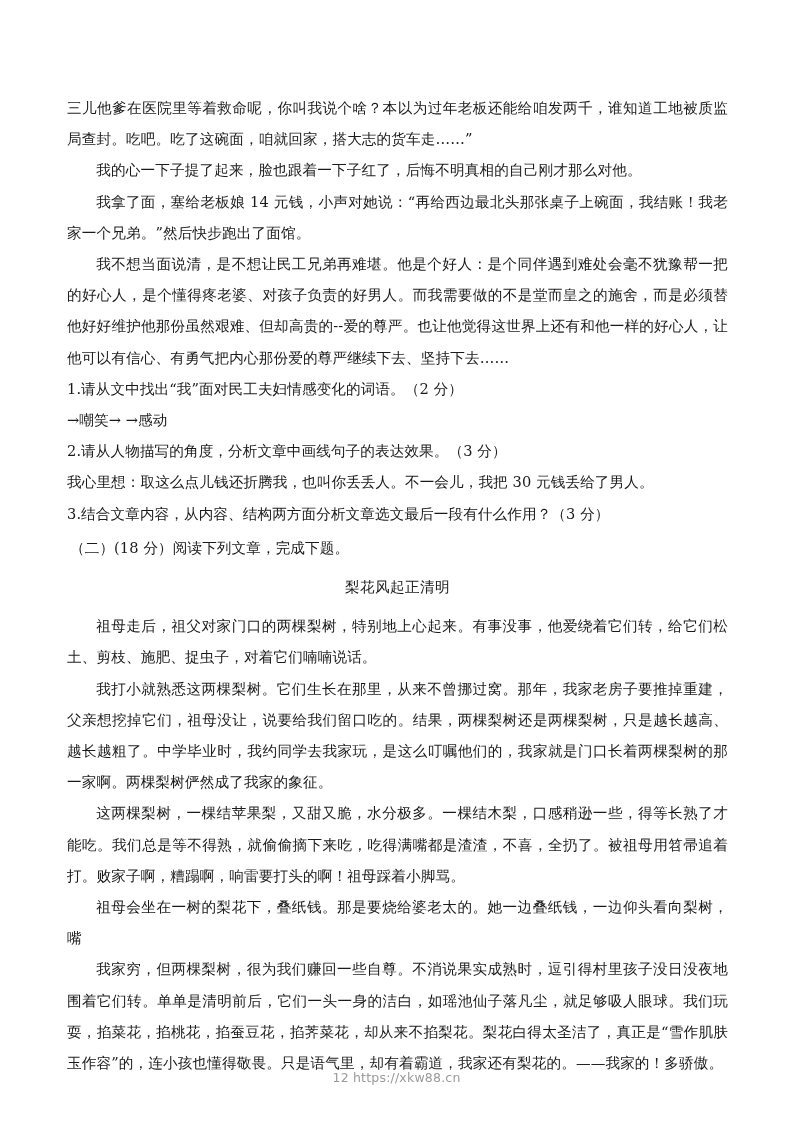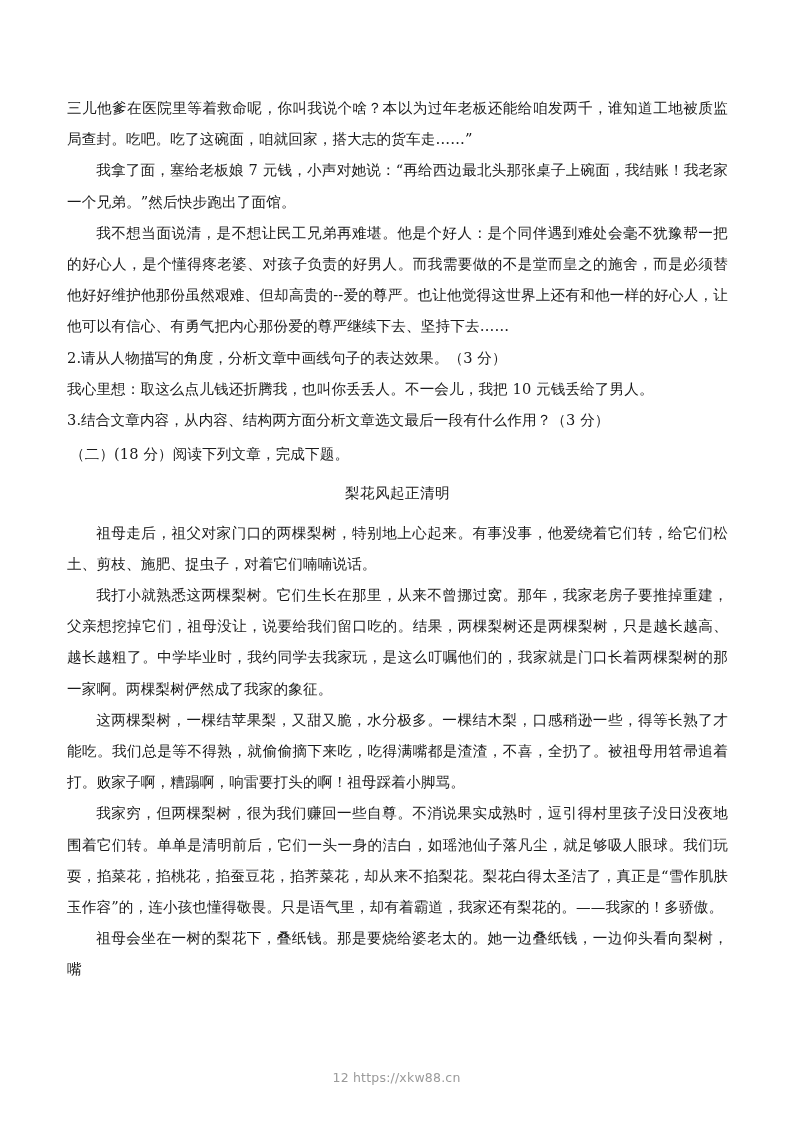--- a/index.html
+++ b/index.html
@@ -92,35 +92,38 @@
     letter-spacing: 0.2px;
   }
 </style>
 </head>
 <body>
 
 <div class="page">
   <div class="content">
 
     <p class="para noindent">三儿他爹在医院里等着救命呢，你叫我说个啥？本以为过年老板还能给咱发两千，谁知道工地被质监局查封。吃吧。吃了这碗面，咱就回家，搭大志的货车走……”</p>
-    <p class="para indent">我拿了面，塞给老板娘 7 元钱，小声对她说：“再给西边最北头那张桌子上碗面，我结账！我老家一个兄弟。”然后快步跑出了面馆。</p>
+    <p class="para indent">我的心一下子提了起来，脸也跟着一下子红了，后悔不明真相的自己刚才那么对他。</p>
+    <p class="para indent">我拿了面，塞给老板娘 14 元钱，小声对她说：“再给西边最北头那张桌子上碗面，我结账！我老家一个兄弟。”然后快步跑出了面馆。</p>
     <p class="para indent">我不想当面说清，是不想让民工兄弟再难堪。他是个好人：是个同伴遇到难处会毫不犹豫帮一把的好心人，是个懂得疼老婆、对孩子负责的好男人。而我需要做的不是堂而皇之的施舍，而是必须替他好好维护他那份虽然艰难、但却高贵的--爱的尊严。也让他觉得这世界上还有和他一样的好心人，让他可以有信心、有勇气把内心那份爱的尊严继续下去、坚持下去……</p>
 
+    <p class="qline">1.请从文中找出“我”面对民工夫妇情感变化的词语。（2 分）</p>
+    <p class="answer-line">→嘲笑→ →感动</p>
 
     <p class="qline">2.请从人物描写的角度，分析文章中画线句子的表达效果。（3 分）</p>
-    <p class="answer-line">我心里想：取这么点儿钱还折腾我，也叫你丢丢人。不一会儿，我把 10 元钱丢给了男人。</p>
+    <p class="answer-line">我心里想：取这么点儿钱还折腾我，也叫你丢丢人。不一会儿，我把 30 元钱丢给了男人。</p>
 
     <p class="qline">3.结合文章内容，从内容、结构两方面分析文章选文最后一段有什么作用？（3 分）</p>
 
     <p class="section-line">（二）(18 分）阅读下列文章，完成下题。</p>
 
     <p class="article-title">梨花风起正清明</p>
 
     <p class="para indent">祖母走后，祖父对家门口的两棵梨树，特别地上心起来。有事没事，他爱绕着它们转，给它们松土、剪枝、施肥、捉虫子，对着它们喃喃说话。</p>
     <p class="para indent">我打小就熟悉这两棵梨树。它们生长在那里，从来不曾挪过窝。那年，我家老房子要推掉重建，父亲想挖掉它们，祖母没让，说要给我们留口吃的。结果，两棵梨树还是两棵梨树，只是越长越高、越长越粗了。中学毕业时，我约同学去我家玩，是这么叮嘱他们的，我家就是门口长着两棵梨树的那一家啊。两棵梨树俨然成了我家的象征。</p>
     <p class="para indent">这两棵梨树，一棵结苹果梨，又甜又脆，水分极多。一棵结木梨，口感稍逊一些，得等长熟了才能吃。我们总是等不得熟，就偷偷摘下来吃，吃得满嘴都是渣渣，不喜，全扔了。被祖母用笤帚追着打。败家子啊，糟蹋啊，响雷要打头的啊！祖母踩着小脚骂。</p>
+    <p class="para indent">祖母会坐在一树的梨花下，叠纸钱。那是要烧给婆老太的。她一边叠纸钱，一边仰头看向梨树，嘴</p>
     <p class="para indent">我家穷，但两棵梨树，很为我们赚回一些自尊。不消说果实成熟时，逗引得村里孩子没日没夜地围着它们转。单单是清明前后，它们一头一身的洁白，如瑶池仙子落凡尘，就足够吸人眼球。我们玩耍，掐菜花，掐桃花，掐蚕豆花，掐荠菜花，却从来不掐梨花。梨花白得太圣洁了，真正是“雪作肌肤玉作容”的，连小孩也懂得敬畏。只是语气里，却有着霸道，我家还有梨花的。——我家的！多骄傲。</p>
-    <p class="para indent">祖母会坐在一树的梨花下，叠纸钱。那是要烧给婆老太的。她一边叠纸钱，一边仰头看向梨树，嘴</p>
 
   </div>
 
   <div class="footer">12 https://xkw88.cn</div>
 </div>
 
 </body></html>

